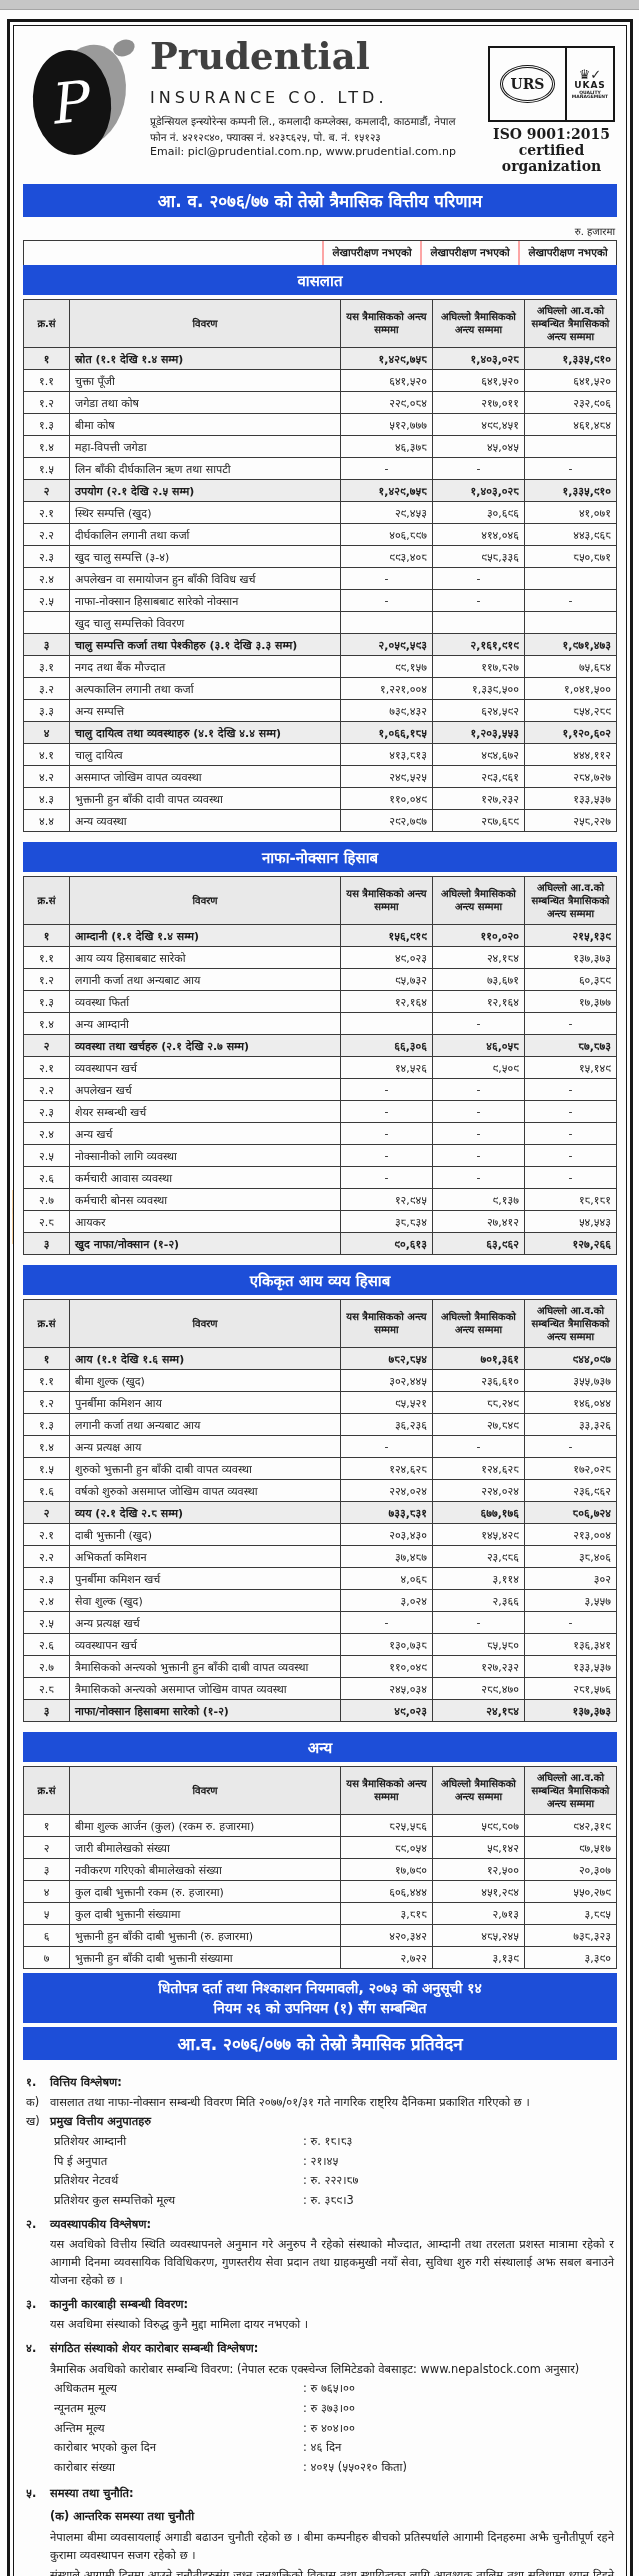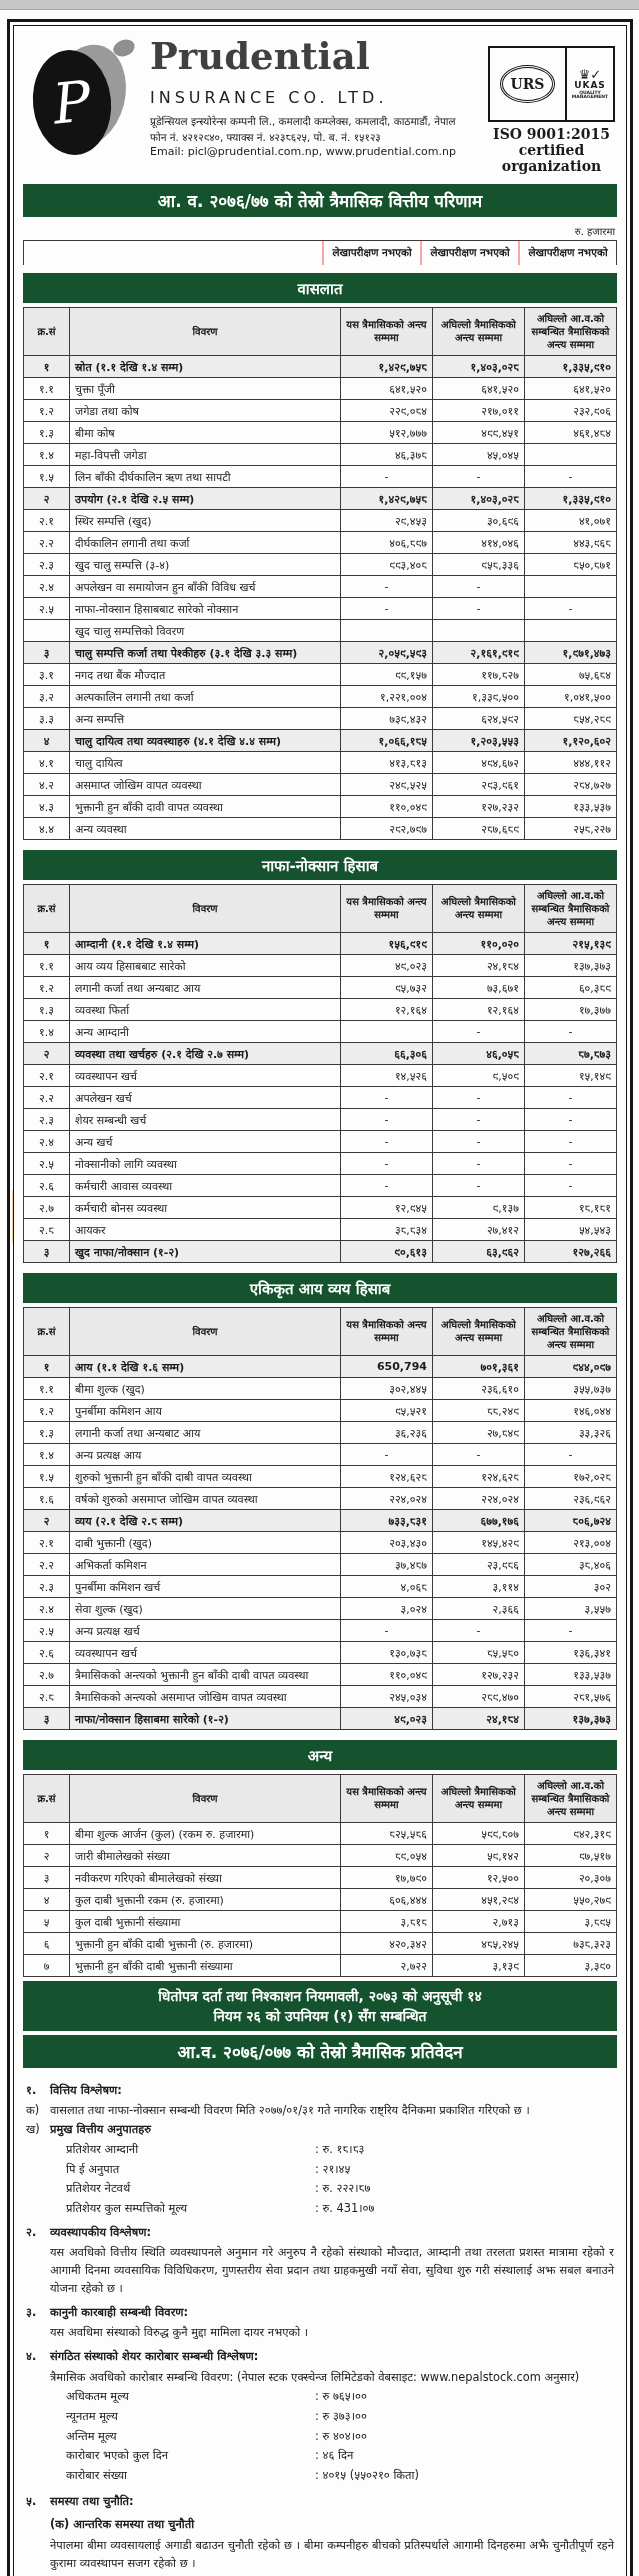--- a/index.html
+++ b/index.html
@@ -34,21 +34,21 @@
   .cert{flex:0 0 auto;width:127px;text-align:center;padding-top:8px;}
   .cert-box{border:2px solid #161616;display:flex;height:72px;}
   .cert-urs{flex:1;display:flex;align-items:center;justify-content:center;}
   .urs-oval{border:3px double #161616;border-radius:50%;padding:8px 8px;font-family:"DejaVu Serif",serif;font-weight:bold;font-size:14px;}
   .cert-ukas{flex:0 0 46px;border-left:2px solid #161616;display:flex;flex-direction:column;align-items:center;justify-content:center;font-size:8px;line-height:1.1;}
   .ukas-glyphs{font-size:13px;line-height:1;}
   .ukas-name{font-weight:bold;letter-spacing:1px;font-size:9px;}
   .ukas-sub{font-size:4.5px;font-weight:bold;}
   .iso-line{font-family:"DejaVu Serif",serif;font-weight:bold;font-size:14px;margin-top:4px;}
   
-  .banner{background:#14532d;color:#fff;text-align:center;font-weight:bold;padding:5px 4px;margin:4px 0;}
+  .banner{background:#1d4ed8;color:#fff;text-align:center;font-weight:bold;padding:5px 4px;margin:4px 0;}
   .banner.big{font-size:17px;}
   .banner.sec{font-size:15px;margin-top:10px;}
   .banner.two{font-size:14px;line-height:1.45;}
   .unit-note{text-align:right;font-size:10px;padding:3px 2px 2px 2px;}
   
   .audit-row{display:flex;border:1px solid #3a3a3a;border-bottom:none;}
   .audit-row .blank{flex:1 1 auto;}
   .audit-row .ac{flex:0 0 92px;border-left:2px solid #fca5a5;text-align:center;font-weight:bold;font-size:10.4px;padding:5px 2px;line-height:1.3;}
   
   table.fin{width:100%;border-collapse:collapse;table-layout:fixed;}
@@ -61,21 +61,21 @@
   td.val.dash{text-align:center;}
   tr.total td{background:#ededed;font-weight:bold;}
   
   .report{padding:4px 3px 2px 3px;font-size:11.4px;line-height:1.55;text-align:justify;}
   .r-item{display:flex;margin-top:6px;}
   .r-num{flex:0 0 24px;font-weight:bold;}
   .r-body{flex:1;}
   .r-title{font-weight:bold;}
   .r-sub{display:flex;margin-top:2px;}
   .r-sub-num{flex:0 0 24px;}
-  .kv{display:flex;margin:2px 0 2px 16px;}
+  .kv{display:flex;margin:2px 0 2px 4px;}
   .kv .k{flex:0 0 249px;}
   .kv .v{flex:1;}
   .sub-head{font-weight:bold;margin-top:6px;}
   .para{margin-top:3px;}
 </style>
 </head>
 <body>
 
 <div class="sheet">
   <div class="scan-strip"></div>
@@ -125,21 +125,21 @@
     <div class="banner big">आ. व. २०७६/७७ को तेस्रो त्रैमासिक वित्तीय परिणाम</div>
     <div class="unit-note">रु. हजारमा</div>
 
     <div class="audit-row">
       <div class="blank"></div>
       <div class="ac">लेखापरीक्षण नभएको</div>
       <div class="ac">लेखापरीक्षण नभएको</div>
       <div class="ac">लेखापरीक्षण नभएको</div>
     </div>
 
-    <div class="banner sec" style="margin-top:8px;">वासलात</div>
+    <div class="banner sec" style="margin-top:0;">वासलात</div>
     <table class="fin">
       <colgroup>
               <col class="c-sn">
               <col class="c-desc">
               <col class="c-v">
               <col class="c-v">
               <col class="c-v">
             </colgroup>
       <thead>
         <tr>
@@ -450,21 +450,21 @@
           <th>विवरण</th>
           <th>यस त्रैमासिकको अन्त्य सम्ममा</th>
           <th>अघिल्लो त्रैमासिकको अन्त्य सम्ममा</th>
           <th>अघिल्लो आ.व.को सम्बन्धित त्रैमासिकको अन्त्य सम्ममा</th>
         </tr>
       </thead>
       <tbody>
               <tr class="total">
                 <td class="sn">१</td>
                 <td class="desc">आय (१.१ देखि १.६ सम्म)</td>
-                <td class="val">650,794</td>
+                <td class="val">७८२,८५४</td>
                 <td class="val">७०१,३६१</td>
                 <td class="val">९४४,०९७</td>
               </tr>
               <tr>
                 <td class="sn">१.१</td>
                 <td class="desc">बीमा शुल्क (खुद)</td>
                 <td class="val">३०२,४४५</td>
                 <td class="val">२३६,६१०</td>
                 <td class="val">३५५,७३७</td>
               </tr>
@@ -677,21 +677,21 @@
         <div class="kv">
                 <span class="k">पि ई अनुपात</span>
                 <span class="v">:  २१।४५</span>
               </div>
         <div class="kv">
                 <span class="k">प्रतिशेयर नेटवर्थ</span>
                 <span class="v">:  रु.  २२२।८७</span>
               </div>
         <div class="kv">
                 <span class="k">प्रतिशेयर कुल सम्पत्तिको मूल्य</span>
-                <span class="v">:  रु.  431।०७</span>
+                <span class="v">:  रु.  ३८९।3</span>
               </div>
       </div>
 
       <div class="r-item">
         <div class="r-num">२.</div>
         <div class="r-body">
           <div class="r-title">व्यवस्थापकीय विश्लेषण:</div>
           <div class="para">यस अवधिको वित्तीय स्थिति व्यवस्थापनले अनुमान गरे अनुरुप नै रहेको संस्थाको मौज्दात, आम्दानी तथा तरलता प्रशस्त मात्रामा रहेको र आगामी दिनमा व्यवसायिक विविधिकरण, गुणस्तरीय सेवा प्रदान तथा ग्राहकमुखी नयाँ सेवा, सुविधा शुरु गरी संस्थालाई अझ सबल बनाउने योजना रहेको छ ।</div>
         </div>
       </div>

